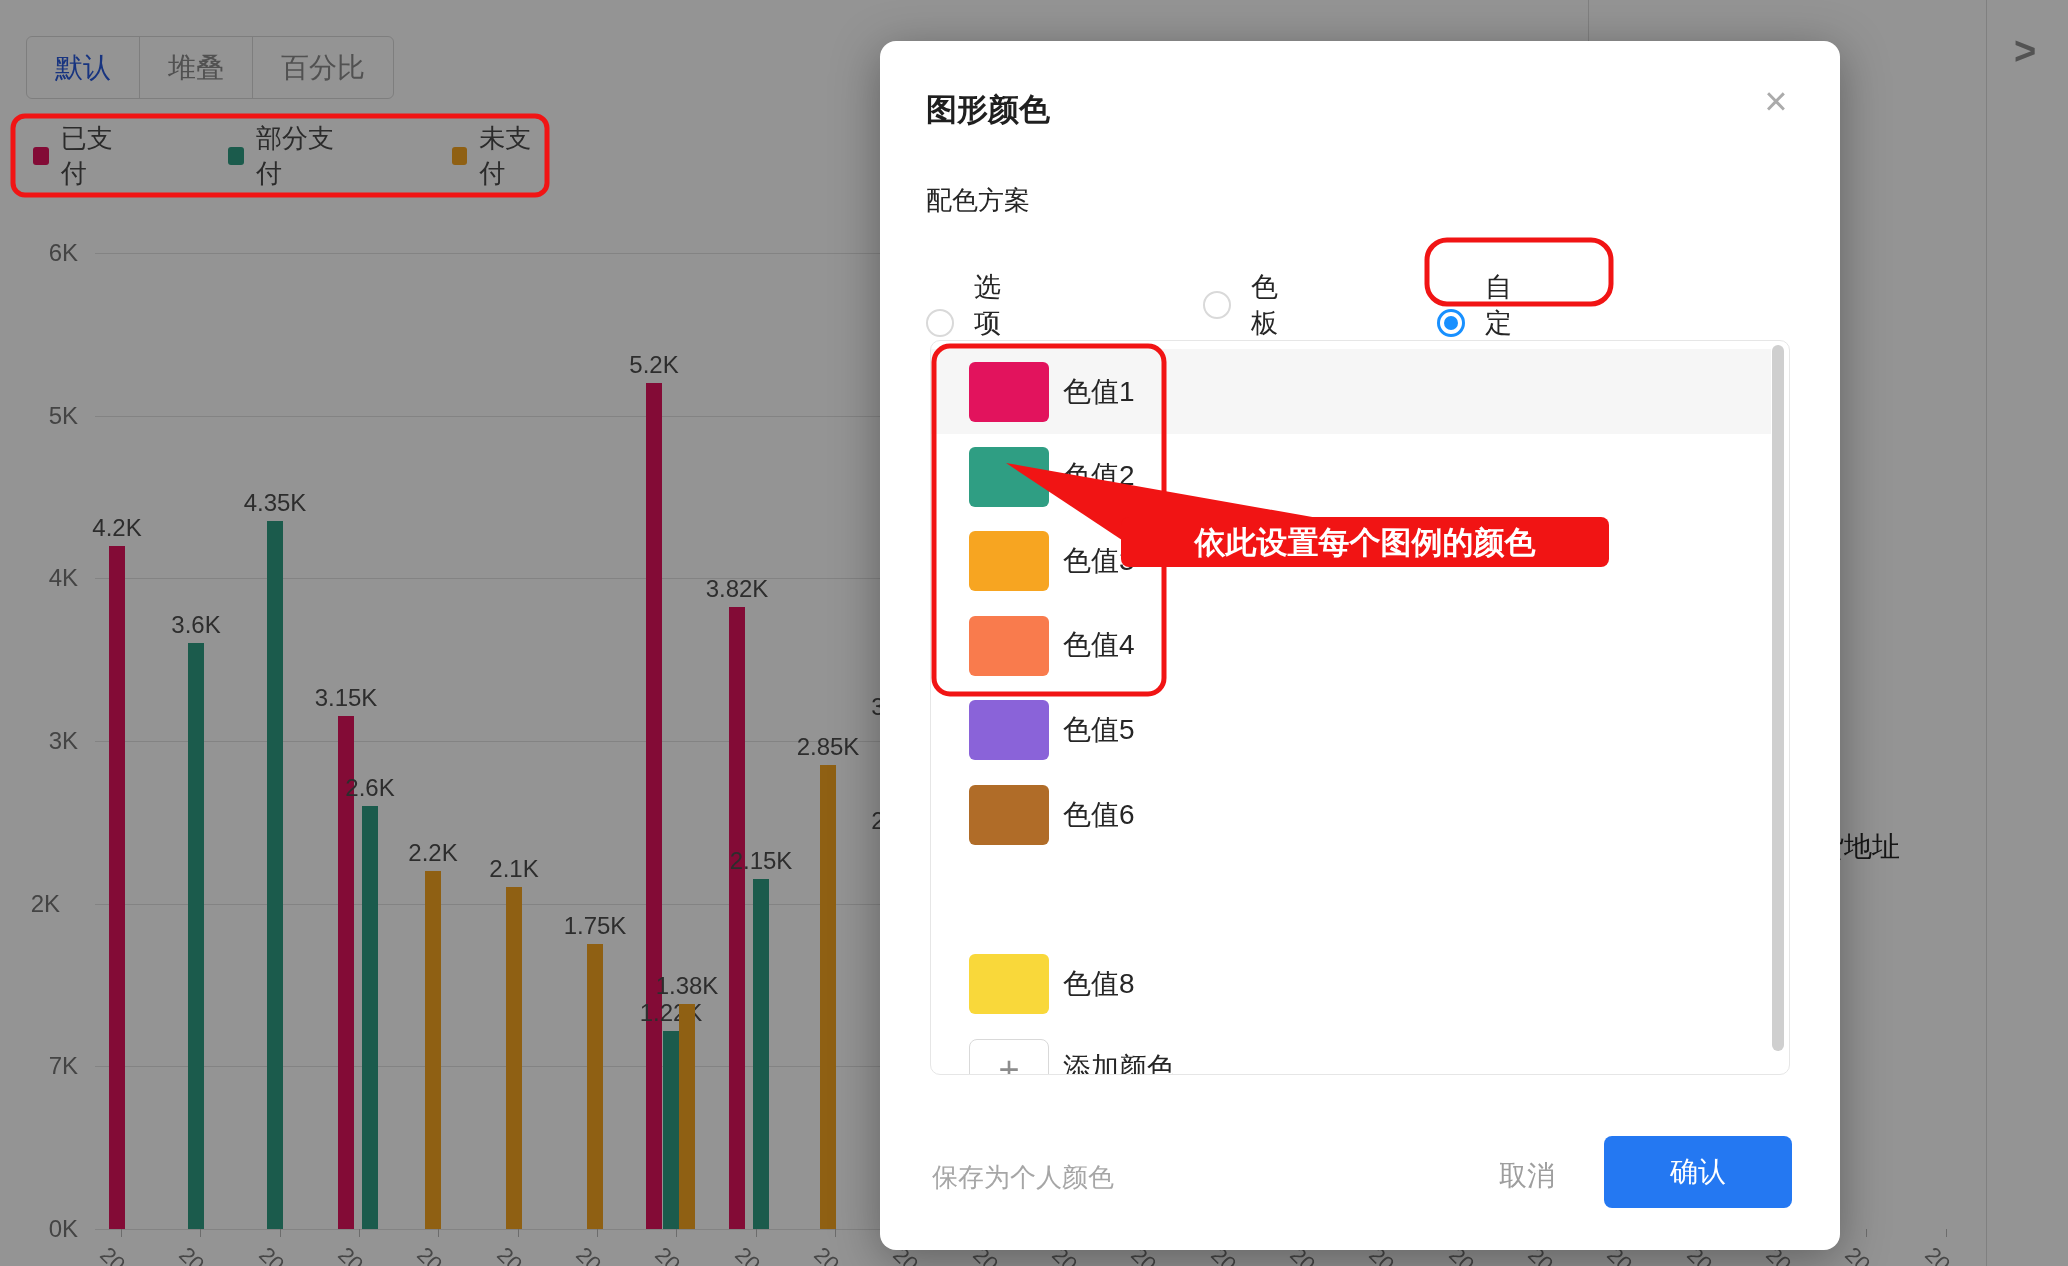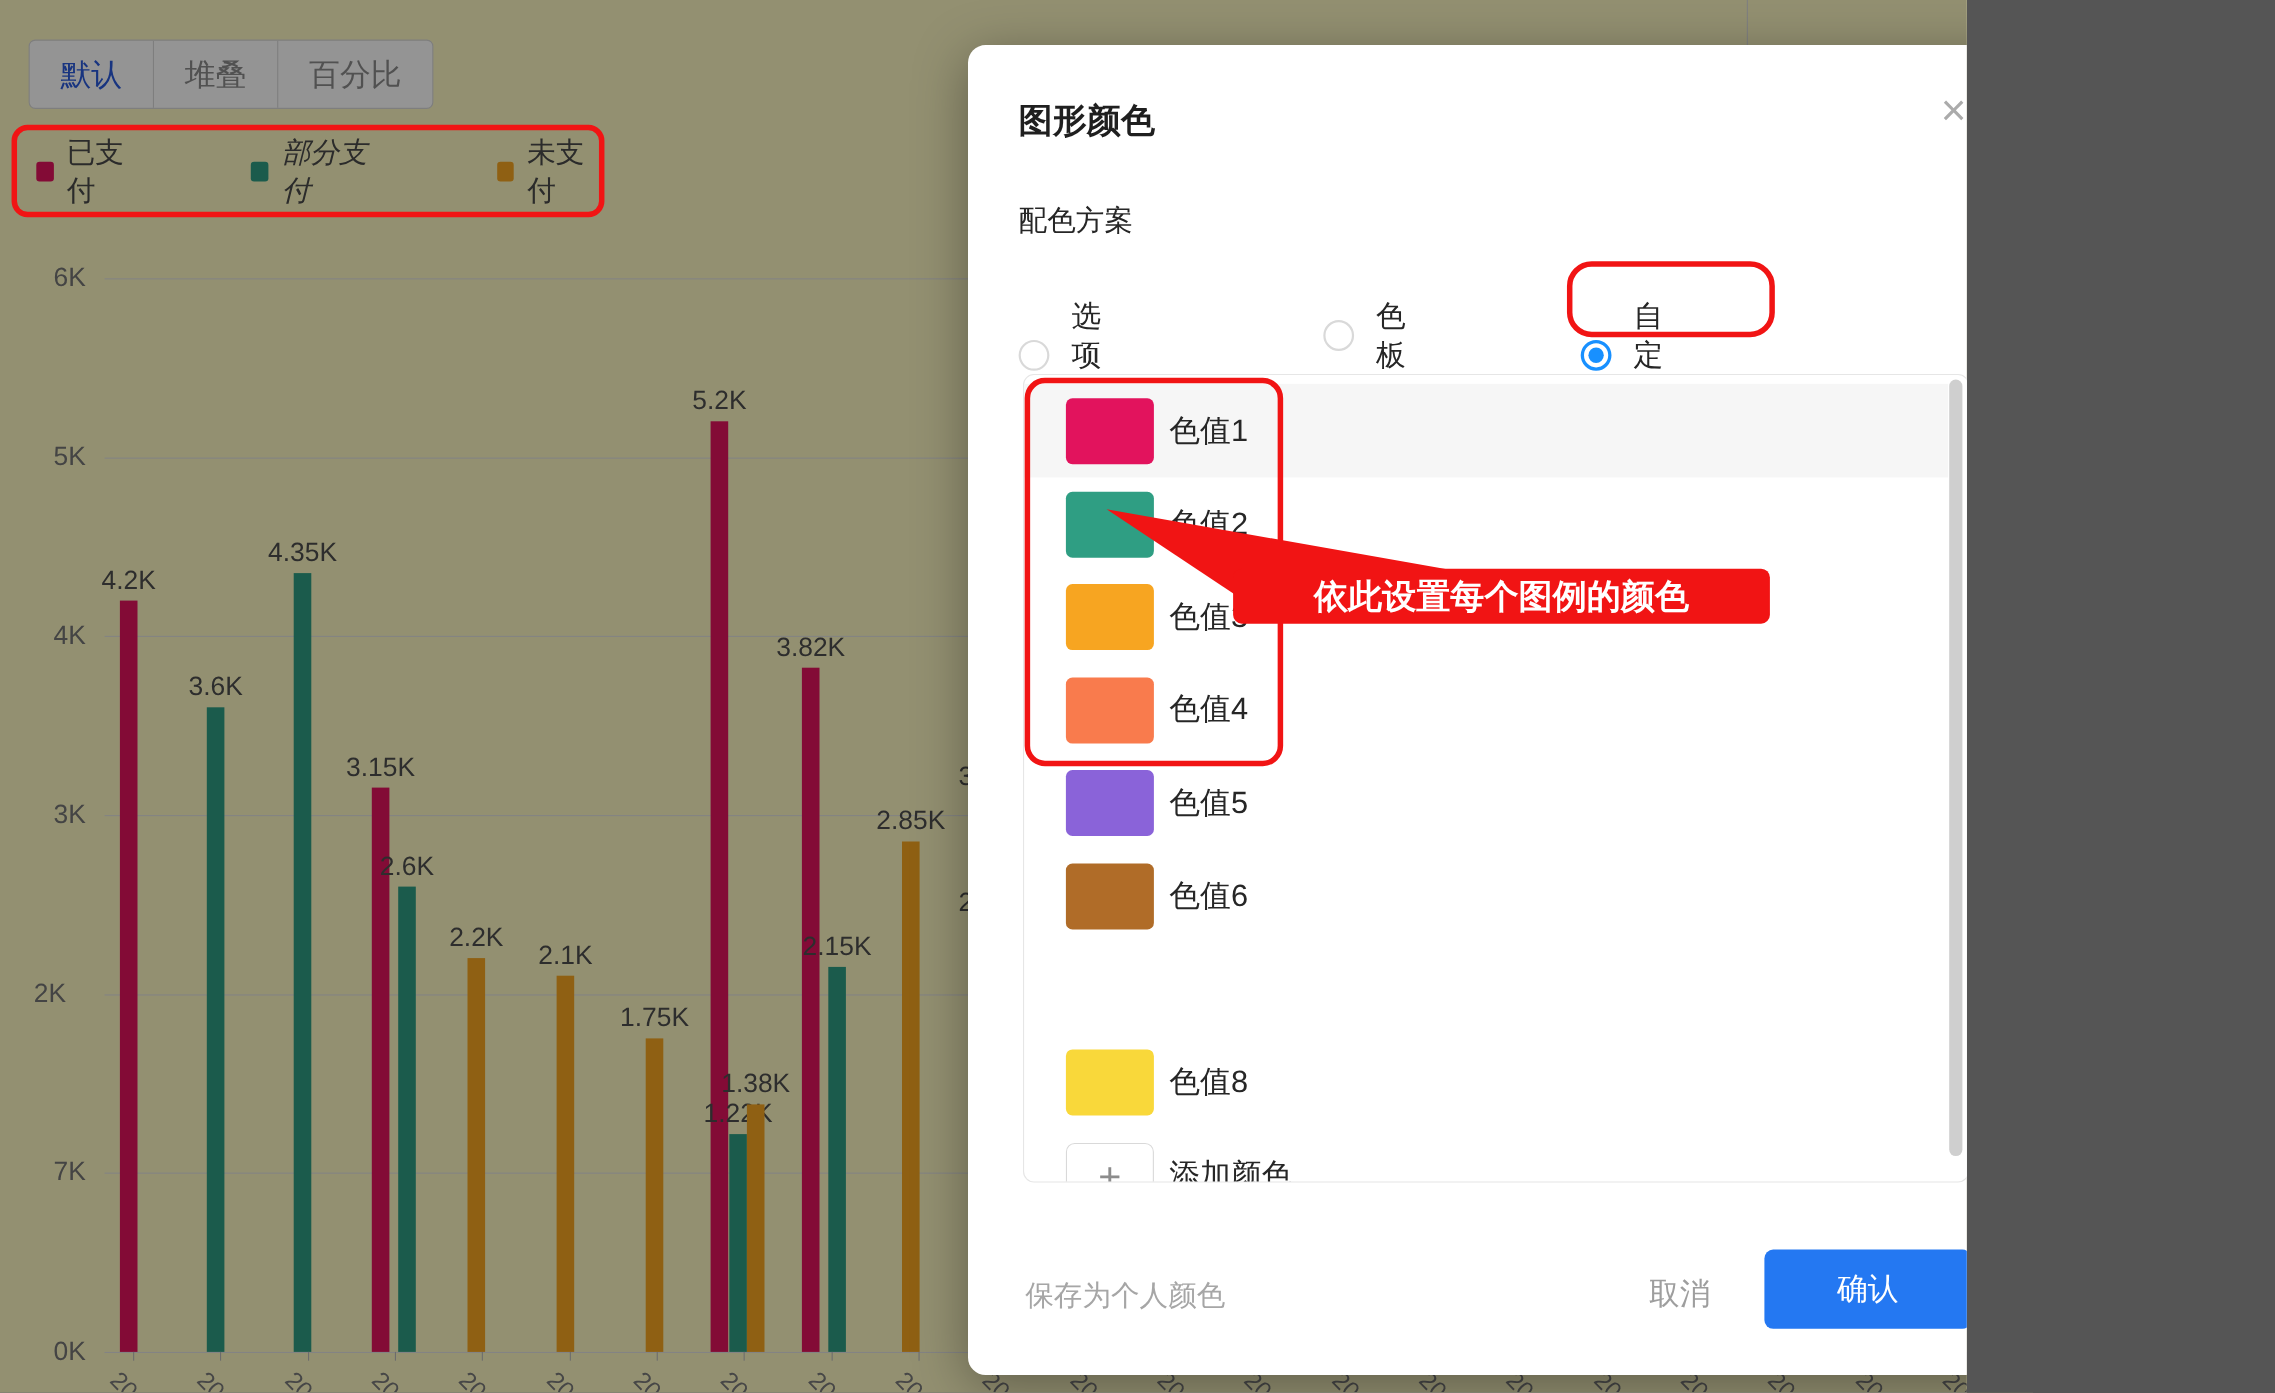--- a/index.html
+++ b/index.html
@@ -1,26 +1,26 @@
 <!DOCTYPE html>
 <html><head>
 <meta charset="utf-8">
 <style>
   html,body{margin:0;padding:0;background:#555;}
-  .stage{position:relative;width:1788px;height:1266px;overflow:hidden;background:#fef9c3;
+  .stage{position:relative;width:2068px;height:1266px;overflow:hidden;background:#ffffff;
          font-family:"Liberation Sans","DejaVu Sans",sans-serif;}
   
   .underlay{position:absolute;inset:0;z-index:1;}
   .tabs{position:absolute;left:26px;top:36px;display:flex;border:1px solid #d9d9d9;border-radius:6px;height:63px;box-sizing:border-box;background:#fff;}
   .tab{display:flex;align-items:center;justify-content:center;font-size:28px;color:#8c8c8c;padding:0 28px;border-right:1px solid #d9d9d9;cursor:pointer;}
   .tab:last-child{border-right:none;}
   .tab.active{color:#2a5bdc;}
   .legend{position:absolute;left:13px;top:116px;width:534px;height:79px;display:flex;align-items:center;}
   .legend-item{display:flex;align-items:center;margin-left:20px;cursor:pointer;}
-  .legend-item:nth-child(2){margin-left:100px;font-style:italic;}
+  .legend-item:nth-child(2){margin-left:100px;}
   .legend-item:nth-child(3){margin-left:105px;}
   .legend-swatch{width:18px;height:18px;border-radius:3px;margin-right:12px;}
   .legend-label{font-size:26px;color:#4a4a4a;}
   .gridline{position:absolute;height:1px;background:#e2e2e2;}
   .ylab{position:absolute;width:60px;text-align:right;font-size:24px;color:#767676;transform:translateY(-50%);}
   .bar{position:absolute;}
   .bar-label{position:absolute;width:140px;text-align:center;font-size:24px;color:#4f4f4f;}
   .xtick{position:absolute;width:1px;height:8px;background:#bbb;top:1229px;}
   .xlab{position:absolute;font-size:22px;color:#7a7a7a;transform:rotate(45deg);transform-origin:top left;}
   .vline{position:absolute;width:1px;background:#dcdcdc;}

